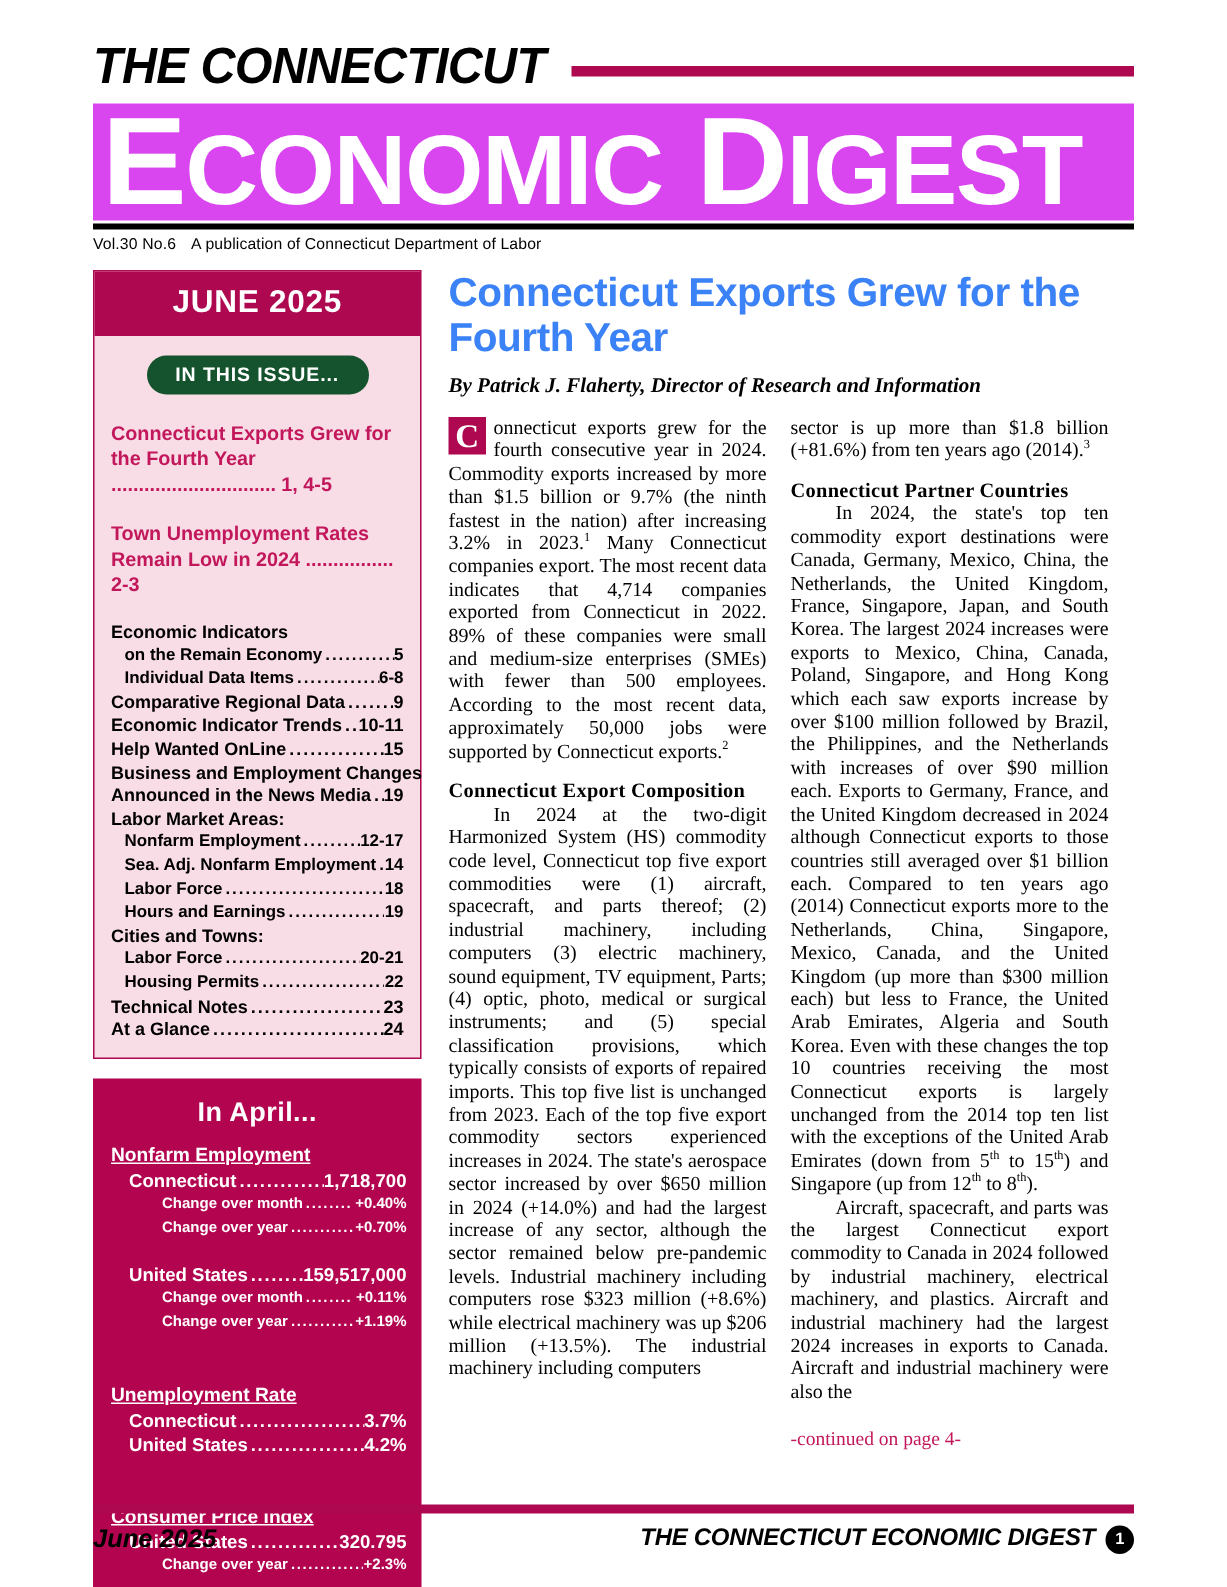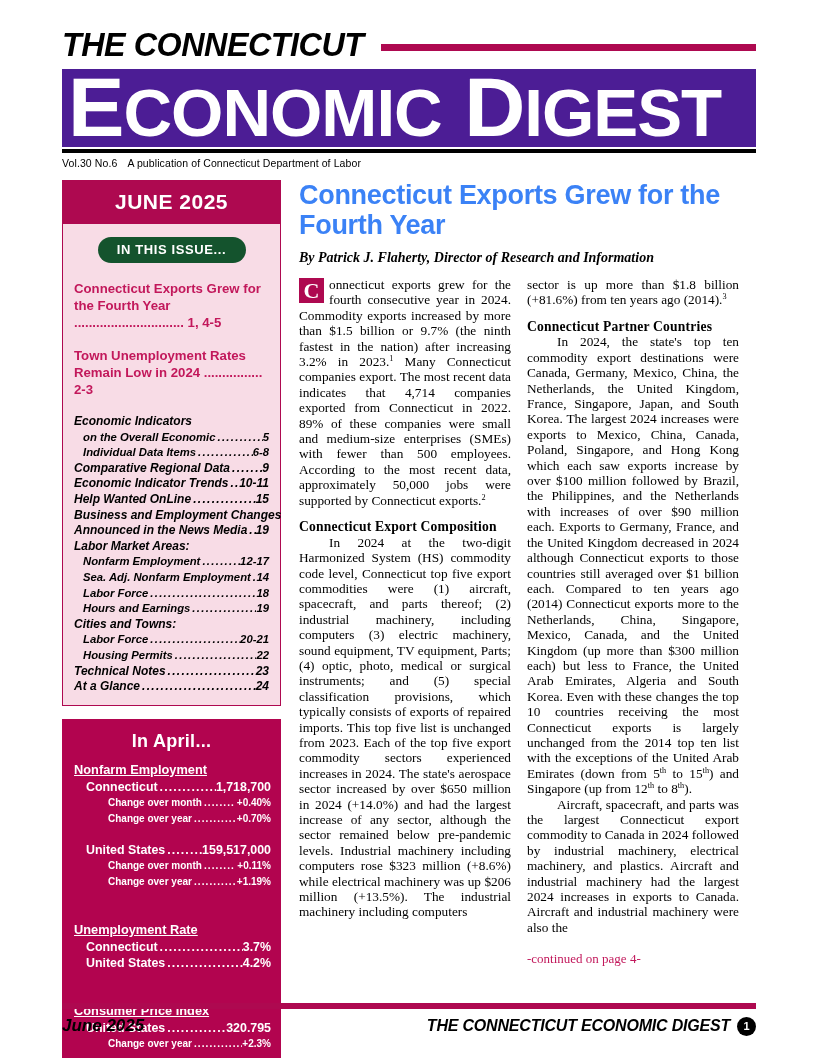--- a/index.html
+++ b/index.html
@@ -46,21 +46,21 @@
   }
   .mh-rule {
     flex: 1;
     height: 7px;
     background: #AE0950;
     margin-left: 2px;
     margin-top: 6px;
   }
   .mh-band {
     margin-top: 3px;
-    background: #4c1d95;
+    background: #d946ef;
     height: 78px;
     position: relative;
     overflow: hidden;
   }
   .mh-band-text {
     position: absolute;
     left: 6px;
     top: -7px;
     font-family: "Liberation Sans", sans-serif;
     font-weight: bold;
@@ -137,21 +137,20 @@
     font-family: "Liberation Sans", sans-serif;
     font-weight: bold;
     font-size: 12px;
     color: #000;
     line-height: 15.6px;
   }
   .toc-row {
     display: flex;
     align-items: flex-end;
     white-space: nowrap;
-    font-style: italic;
   }
   .toc-row.indent { padding-left: 9px; font-size: 11.3px; }
   .toc-row .lbl { flex: none; }
   .toc-row .dots {
     flex: 1;
     overflow: hidden;
     white-space: nowrap;
     letter-spacing: 1.3px;
     padding: 0 2px;
     font-weight: bold;
@@ -333,21 +332,21 @@
           <div class="in-this-issue">IN THIS ISSUE...</div>
           <div id="feature-list">
               <div class="toc-feature">Connecticut Exports Grew for the Fourth Year .............................. 1, 4-5</div>
               <div class="toc-feature">Town Unemployment Rates Remain Low in 2024 ................ 2-3</div>
             </div>
           <div id="toc-list" class="toc-list">
               <div class="toc-row nodots">
                 <span class="lbl">Economic Indicators</span>
               </div>
               <div class="toc-row indent">
-                <span class="lbl">on the Overall Economic</span>
+                <span class="lbl">on the Remain Economy</span>
                 <span class="dots">........................</span>
                 <span class="pg">5</span>
               </div>
               <div class="toc-row indent">
                 <span class="lbl">Individual Data Items</span>
                 <span class="dots">.........................</span>
                 <span class="pg">6-8</span>
               </div>
               <div class="toc-row">
                 <span class="lbl">Comparative Regional Data</span>

